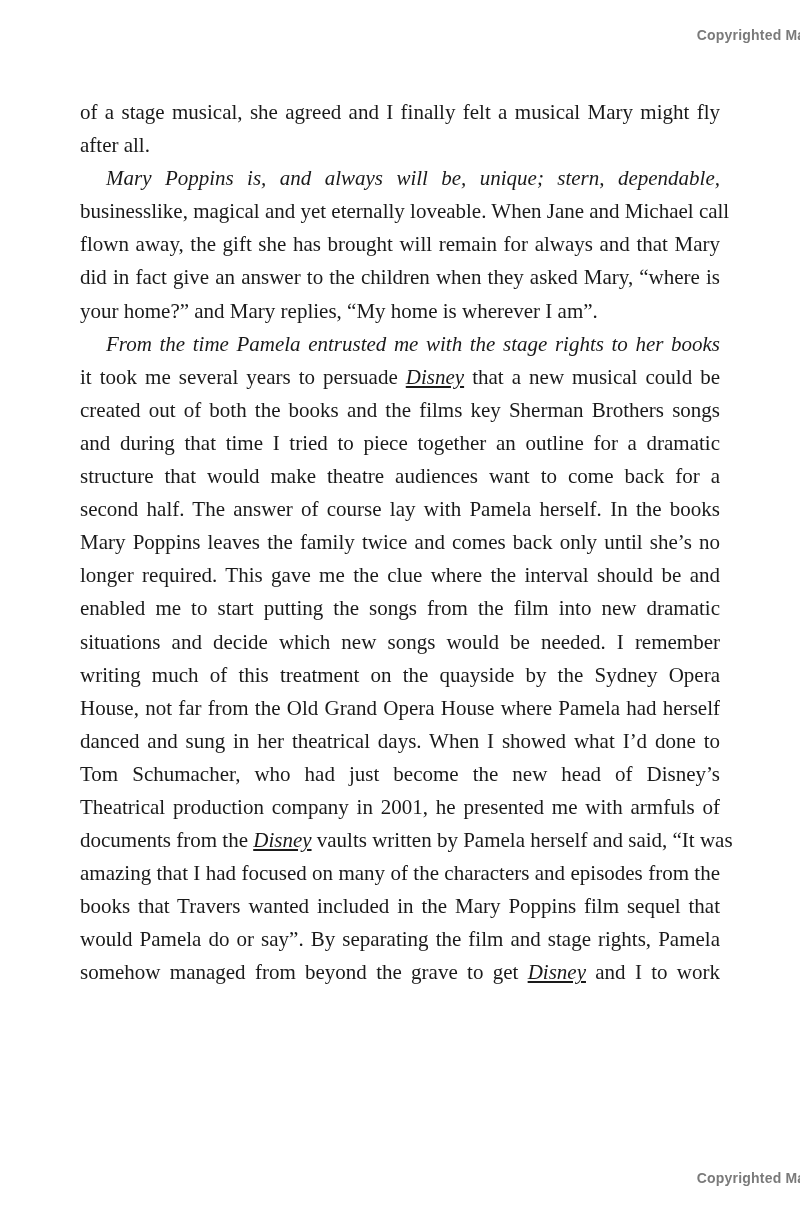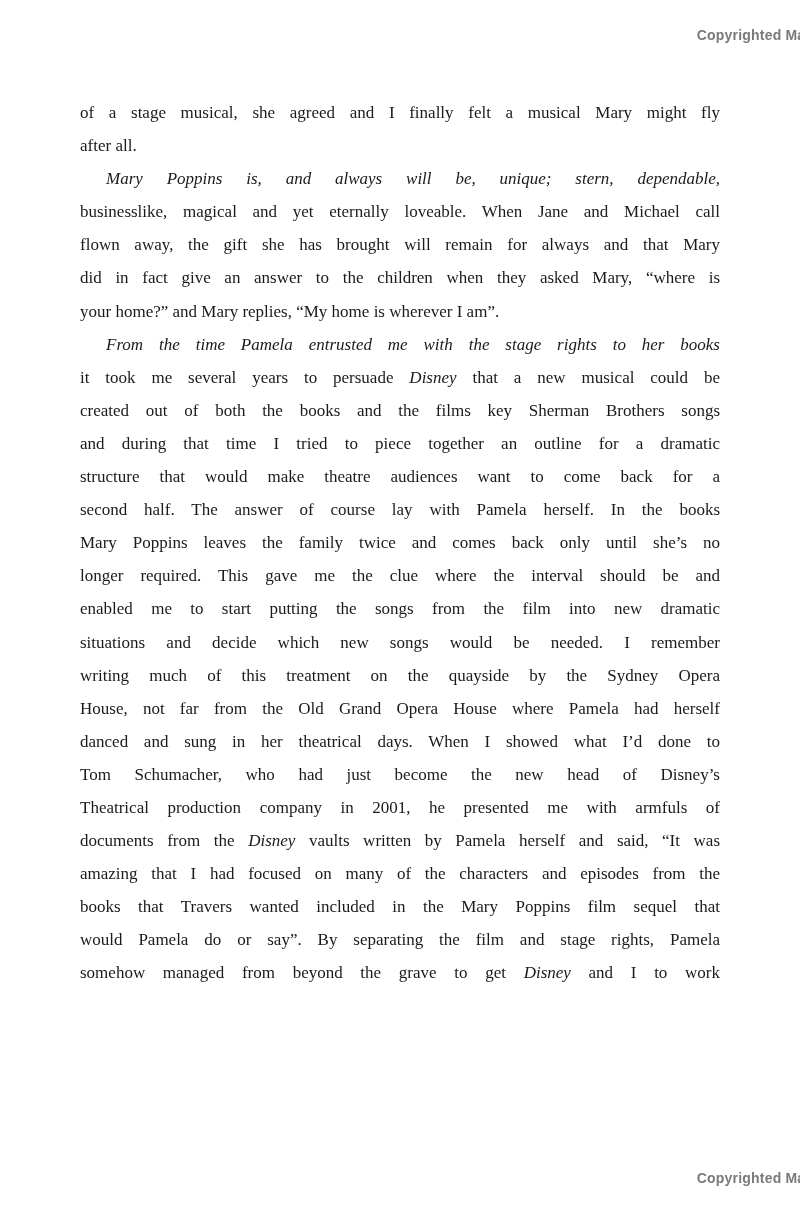--- a/index.html
+++ b/index.html
@@ -6,29 +6,29 @@
   body { width:800px; height:1213px; position:relative; overflow:hidden; }
   .watermark {
     position:absolute; left:0; width:800px; text-align:right;
     font-family:"Liberation Sans", sans-serif; font-weight:bold;
     font-size:14px; color:#7a7a7a; letter-spacing:0.2px;padding-left:40px;
   }
   .wm-top { top:27px; }
   .wm-bottom { top:1170px; }
   .page-body {
     position:absolute; left:80px; top:96px; width:640px;
-    font-family:"Liberation Serif", serif; font-size:17px; color:#1a1a1a;
+    font-family:"Liberation Serif", serif; font-size:21px; color:#1a1a1a;
   }
   .line {
     height:33.1px; line-height:33.1px; white-space:nowrap;
     text-align:justify; text-align-last:justify; overflow:visible;
   }
   .line.last { text-align-last:left; }
   .line.indent { text-indent:26px;font-style:italic; }
-  .line span.it { font-style:italic; }
+  .line span.it { font-style:italic;text-decoration:underline; }
 </style>
 </head>
 <body>
 
 <div class="watermark wm-top">Copyrighted Material</div>
 
 <div class="page-body">
 
   <div class="paragraph">
     <div class="line">of a stage musical, she agreed and I finally felt a musical Mary might fly</div>

